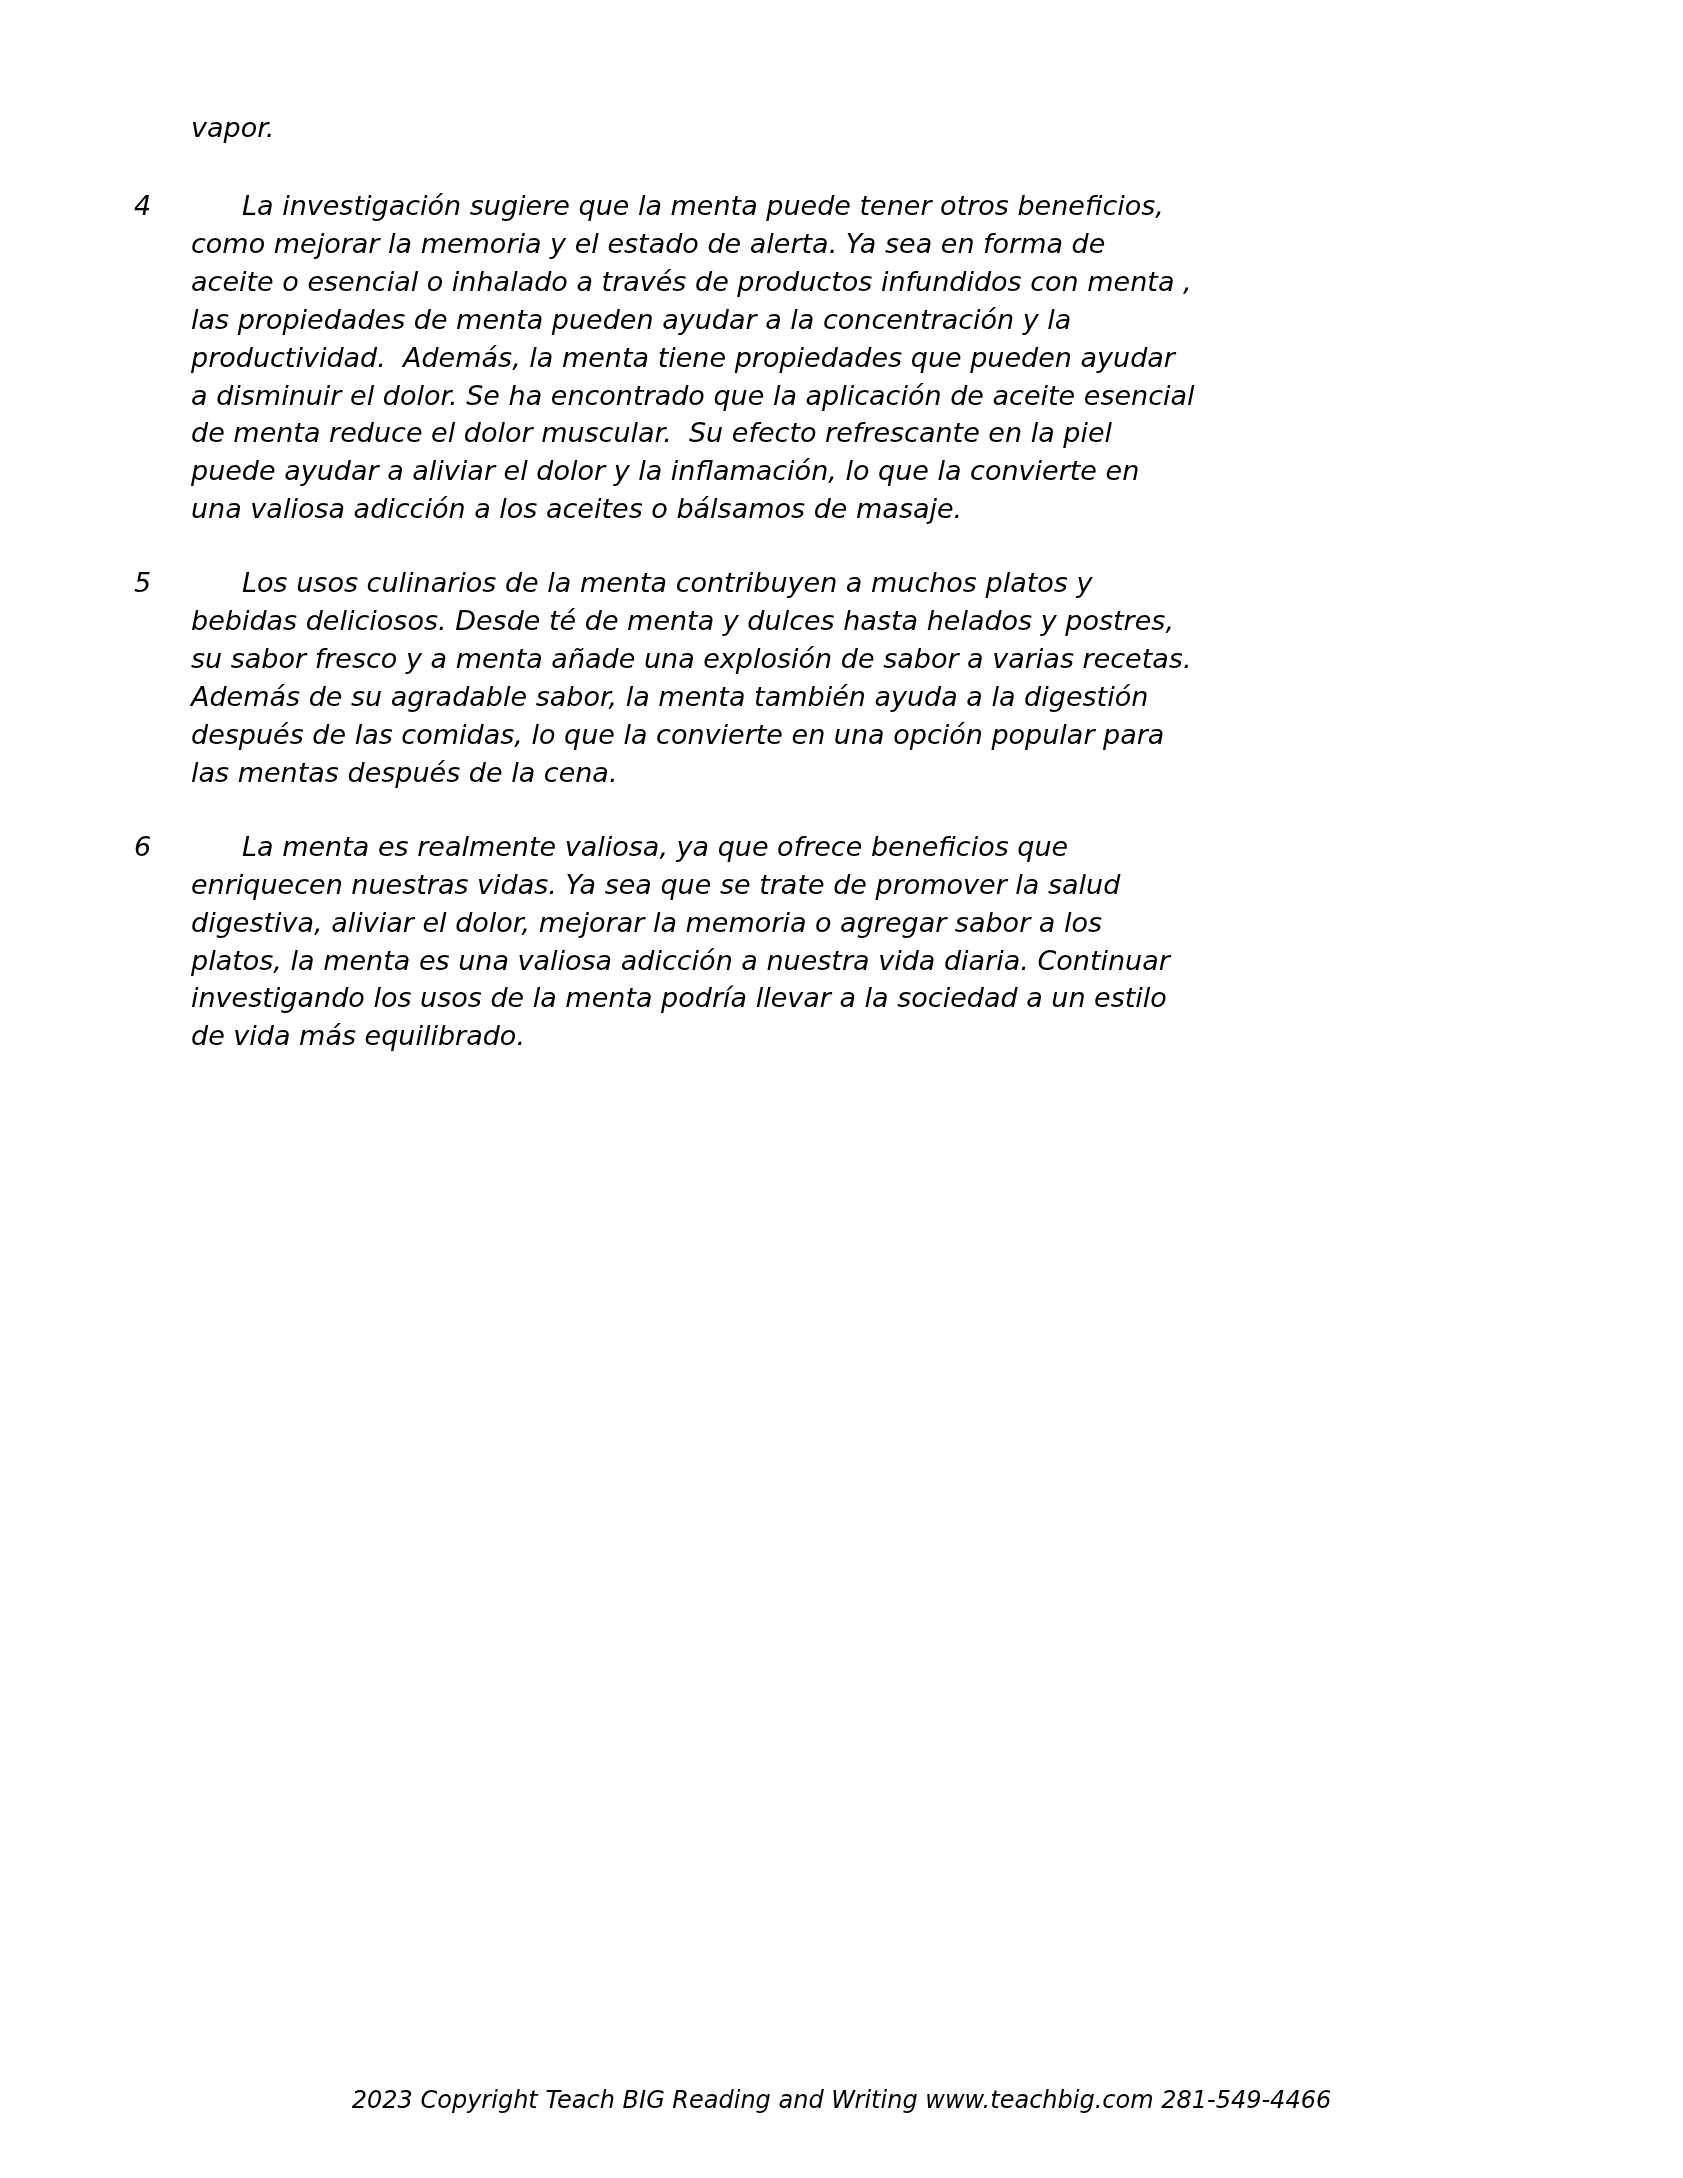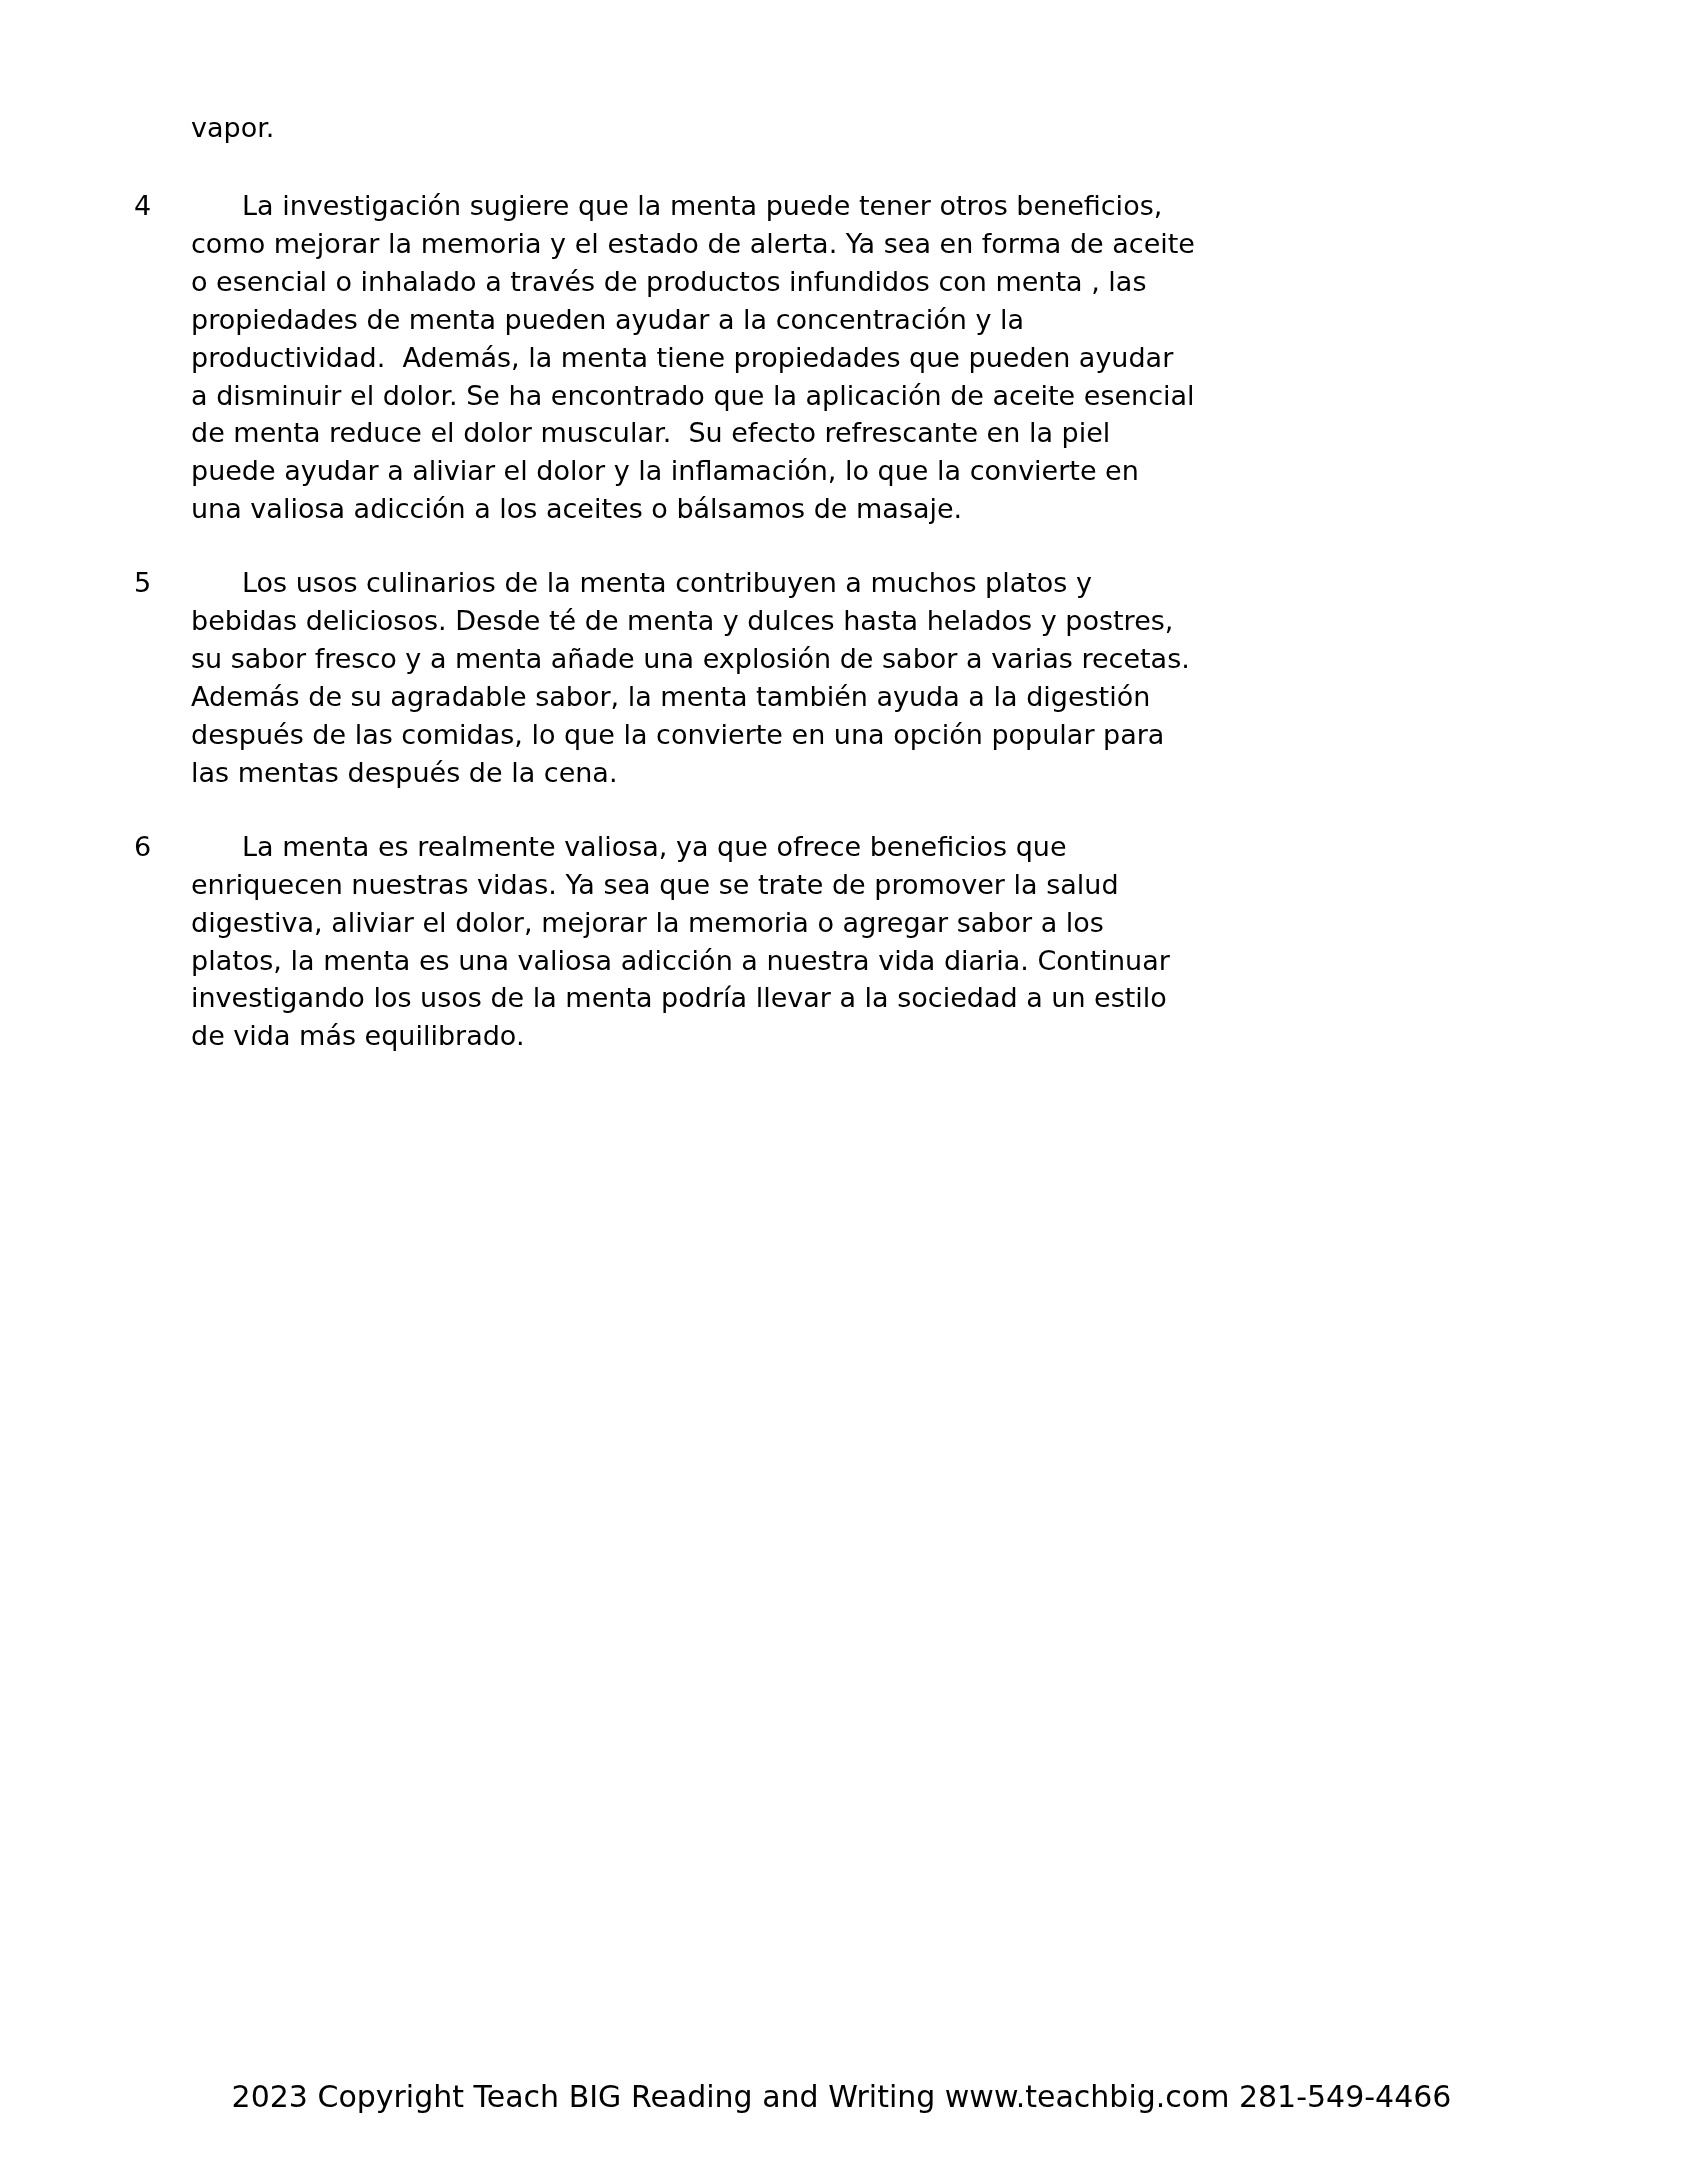--- a/index.html
+++ b/index.html
@@ -15,20 +15,21 @@
     position: relative;
     overflow: hidden;
   }
   .page {
     position: relative;
     width: 1683px;
     height: 2178px;
     background: #ffffff;
     box-sizing: border-box;
     padding: 109px 110px 0 134px;
+    font-style: italic;
   }
   .body-text {
     font-size: 27px;
     line-height: 1.405;
     letter-spacing: 0px;
     color: #000000;
   }
   
   .continuation {
     margin: 0 0 40px 0;
@@ -59,21 +60,21 @@
     display: block;
     text-indent: 51px;
     white-space: pre-wrap;
   }
   .footer {
     position: absolute;
     left: 0;
     right: 0;
     bottom: 62px;
     text-align: center;
-    font-size: 30px;
+    font-size: 24px;
     line-height: 1.3;
     color: #000000;
   }
 </style>
 </head>
 <body>
 
 <div class="page">
 
   <div class="continuation body-text">vapor.</div>

